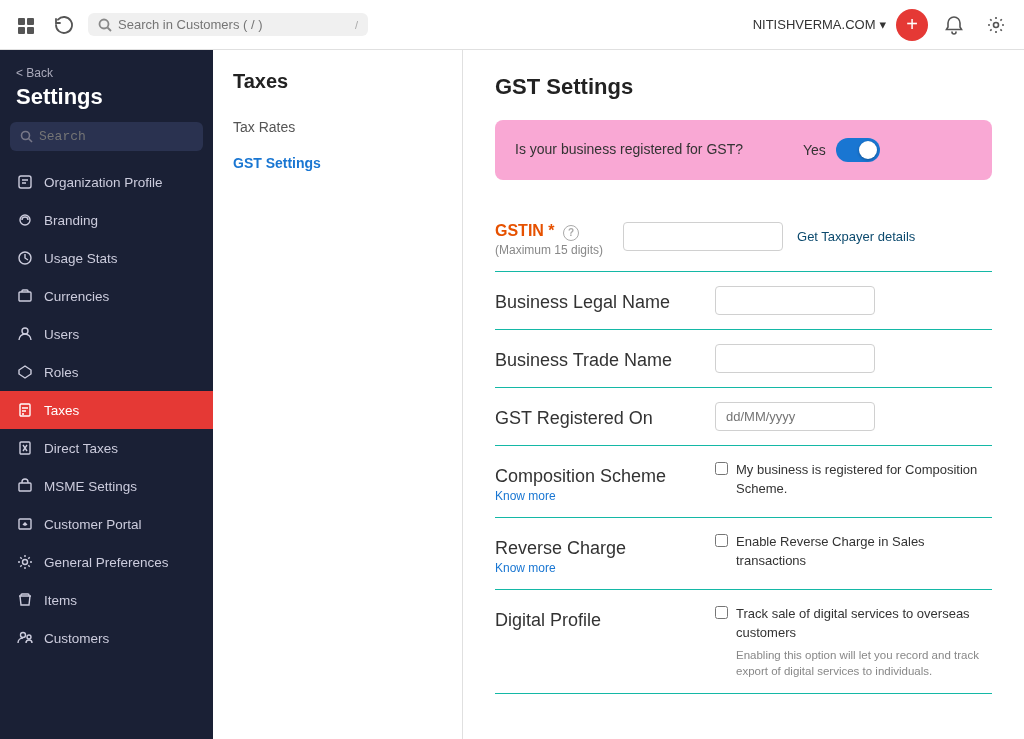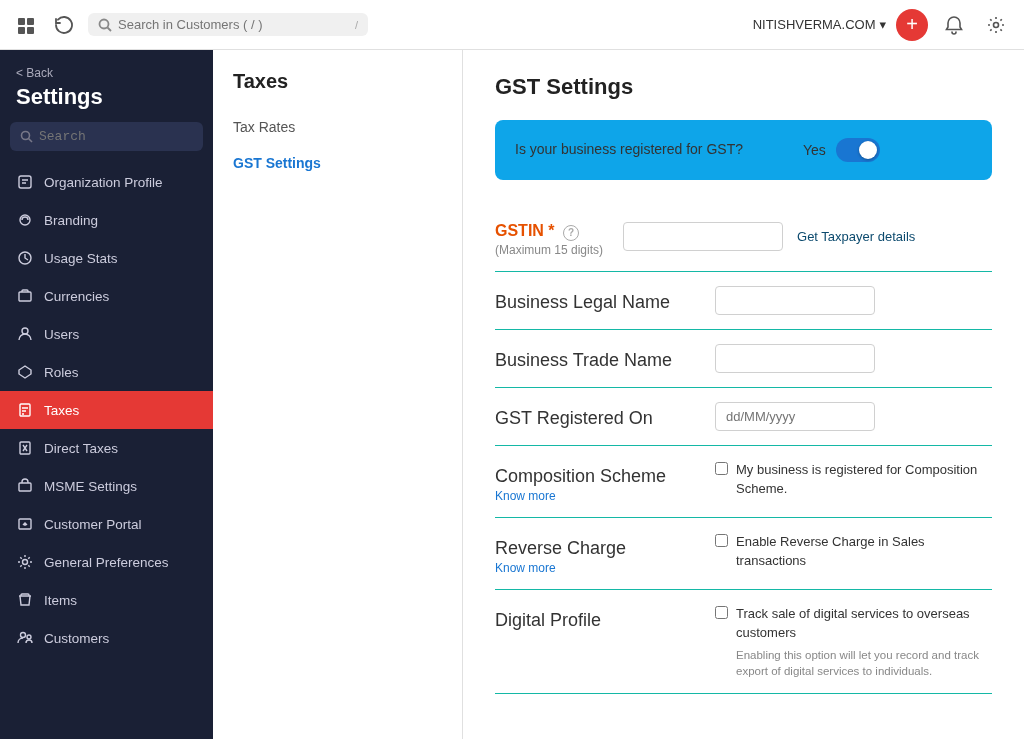--- a/index.html
+++ b/index.html
@@ -113,21 +113,21 @@
     }
     .content-title {
       font-size: 22px;
       font-weight: 700;
       color: #222;
       margin-bottom: 20px;
     }
 
     
     .gst-registered-card {
-      background: #0ea5e9;
+      background: #f9a8d4;
       border-radius: 8px;
       padding: 18px 20px;
       display: flex;
       align-items: center;
       gap: 60px;
       margin-bottom: 28px;
     }
     .gst-registered-label { font-size: 14px; color: #333; line-height: 1.4; }
     .toggle-wrapper { display: flex; align-items: center; gap: 10px; font-size: 14px; color: #333; }
     .toggle {

